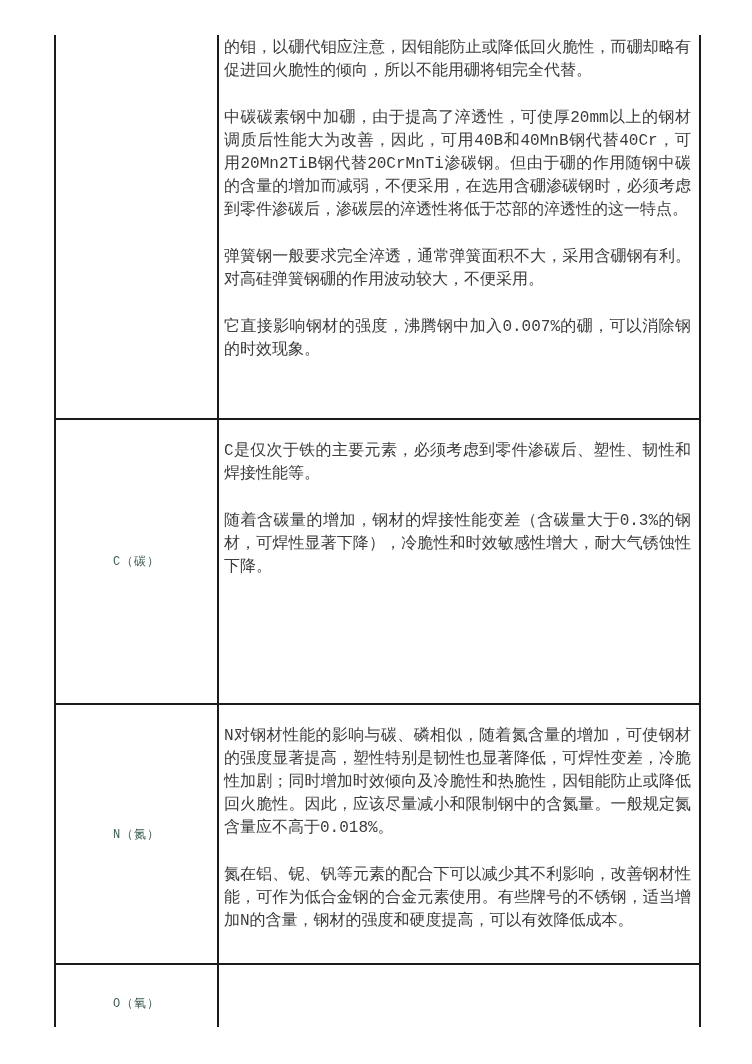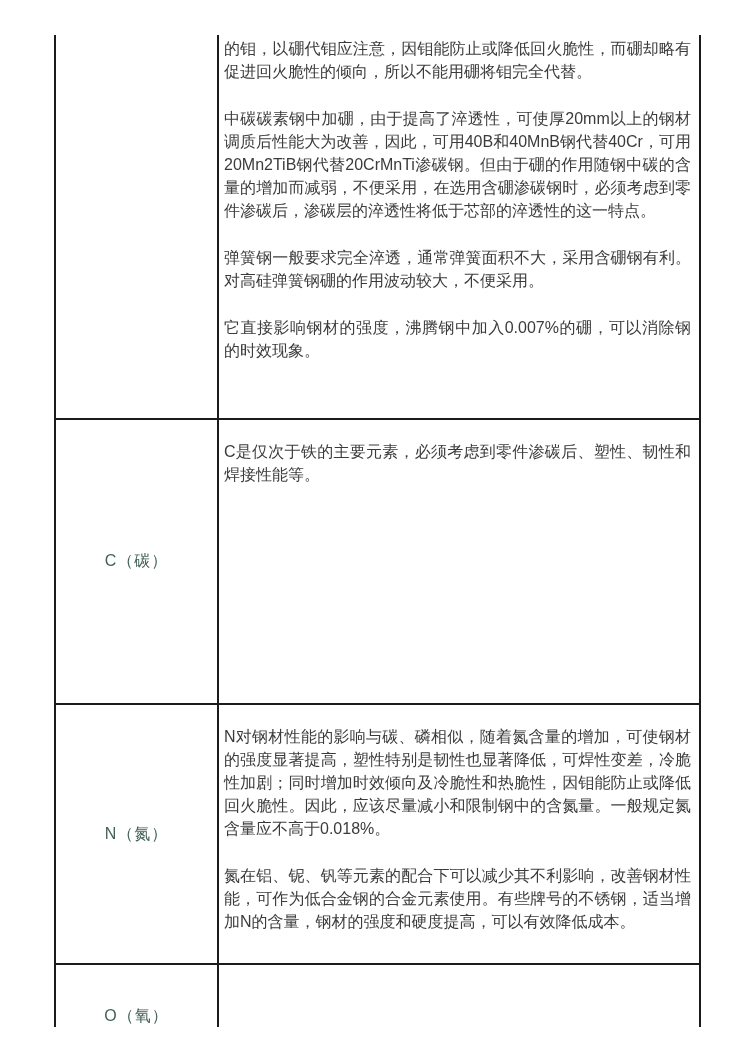--- a/index.html
+++ b/index.html
@@ -6,21 +6,21 @@
     margin: 0;
     padding: 0;
     background: #ffffff;
   }
   .page {
     position: relative;
     width: 752px;
     height: 1048px;
     background: #ffffff;
     overflow: hidden;
-    font-family: Liberation Sans, sans-serif;
+    font-family: Liberation Mono, monospace;
   }
   .doc-table {
     position: absolute;
     left: 54px;
     top: 35px;
     width: 647px;
     height: 992px;
     box-sizing: border-box;
     border-left: 2px solid #1b1b1b;
     border-right: 2px solid #1b1b1b;
@@ -42,25 +42,25 @@
 
   .cell-label {
     box-sizing: border-box;
     width: 163px;
     flex: 0 0 163px;
     border-right: 2px solid #1b1b1b;
     display: flex;
     align-items: center;
     justify-content: center;
     color: #436156;
-    font-size: 16px;
+    font-size: 12px;
     letter-spacing: 1px;
   }
   .row-oxygen .cell-label {
-    align-items: flex-end;
+    align-items: center;
     padding-top: 14px;
   }
   .cell-content {
     box-sizing: border-box;
     flex: 1 1 auto;
     padding: 20px 8px 0 5px;
     color: #3b3b3b;
     font-size: 16px;
     line-height: 23px;
     text-align: justify;
@@ -91,20 +91,21 @@
         <p>它直接影响钢材的强度，沸腾钢中加入0.007%的硼，可以消除钢的时效现象。</p>
       </div>
     </div>
 
     <div class="row row-carbon">
       <div class="cell-label">
         <span>C（碳）</span>
       </div>
       <div class="cell-content">
         <p>C是仅次于铁的主要元素，必须考虑到零件渗碳后、塑性、韧性和焊接性能等。</p>
+        <p>随着含碳量的增加，钢材的焊接性能变差（含碳量大于0.3%的钢材，可焊性显著下降），冷脆性和时效敏感性增大，耐大气锈蚀性下降。</p>
       </div>
     </div>
 
     <div class="row row-nitrogen">
       <div class="cell-label">
         <span>N（氮）</span>
       </div>
       <div class="cell-content">
         <p>N对钢材性能的影响与碳、磷相似，随着氮含量的增加，可使钢材的强度显著提高，塑性特别是韧性也显著降低，可焊性变差，冷脆性加剧；同时增加时效倾向及冷脆性和热脆性，因钼能防止或降低回火脆性。因此，应该尽量减小和限制钢中的含氮量。一般规定氮含量应不高于0.018%。</p>
         <p>氮在铝、铌、钒等元素的配合下可以减少其不利影响，改善钢材性能，可作为低合金钢的合金元素使用。有些牌号的不锈钢，适当增加N的含量，钢材的强度和硬度提高，可以有效降低成本。</p>

